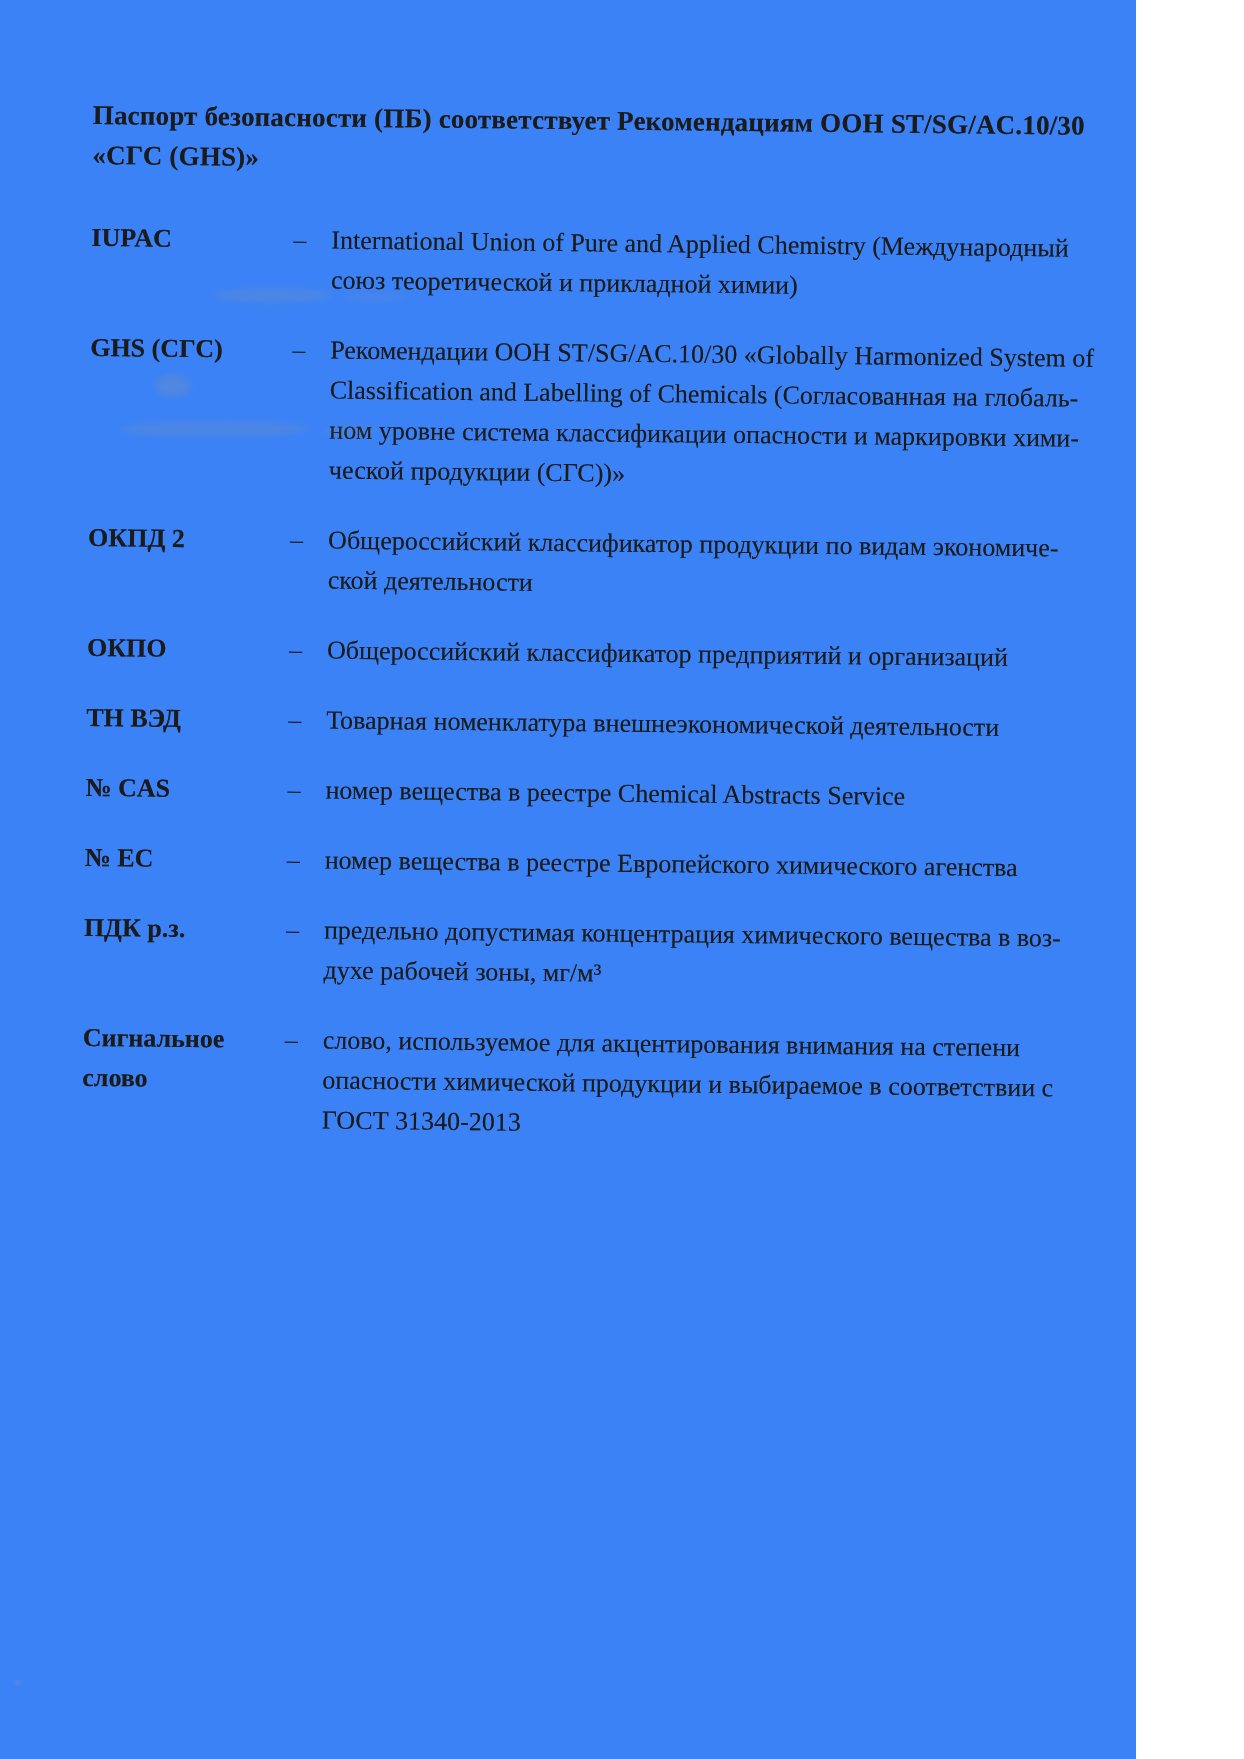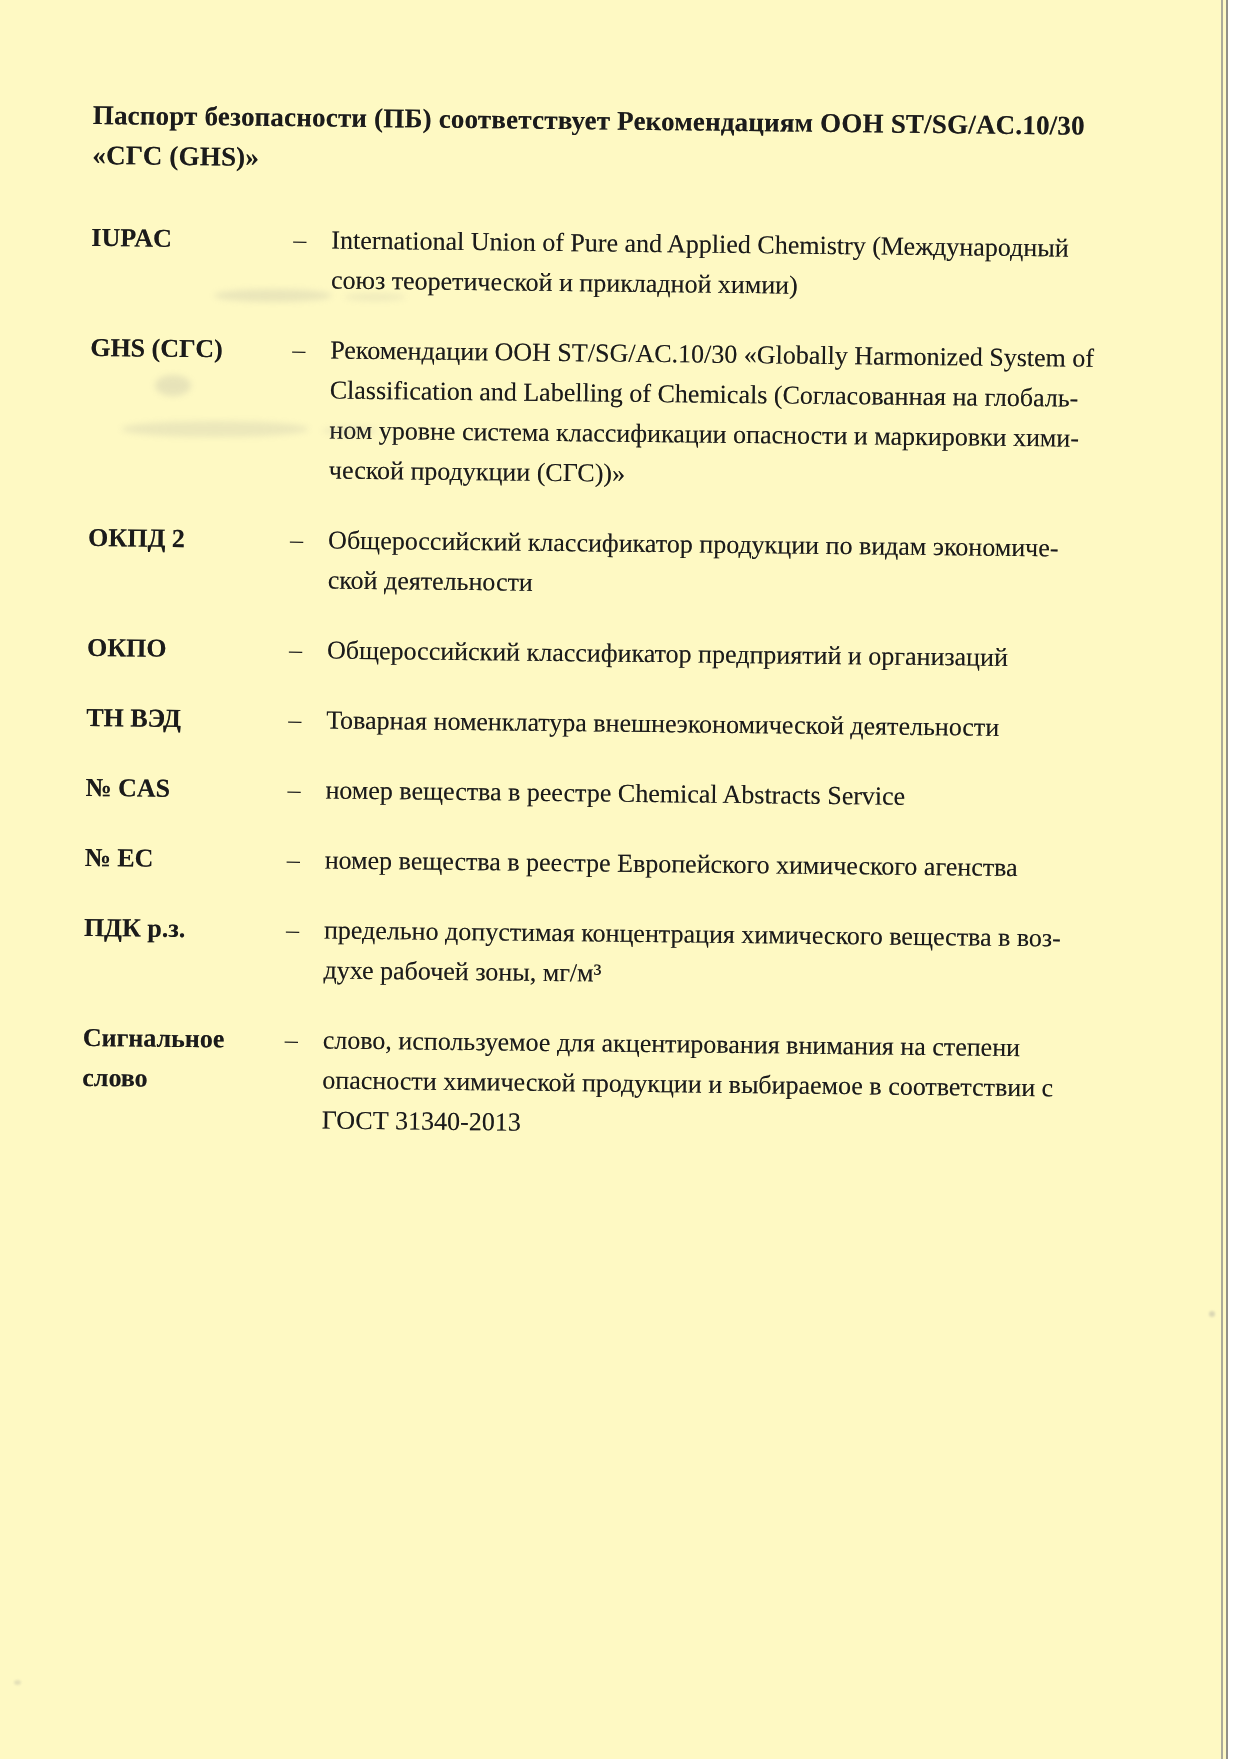--- a/index.html
+++ b/index.html
@@ -3,23 +3,23 @@
 <meta charset="utf-8">
 <style>
   * { margin: 0; padding: 0; box-sizing: border-box; }
   html, body { width: 1244px; height: 1759px; }
   body {
     background: #ffffff;
     font-family: "Liberation Serif", "DejaVu Serif", serif;
   }
   .page {
     position: relative;
-    width: 1228px;
+    width: 1136px;
     height: 1759px;
-    background: #fef9c3;
+    background: #3b82f6;
     overflow: hidden;
     color: #1b1b1b;
   }
   
   .content {
     position: absolute;
     left: 93px;
     top: 95px;
     width: 1040px;
     transform: rotate(0.62deg);

